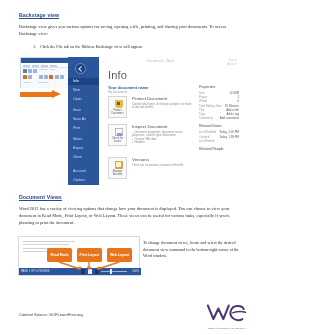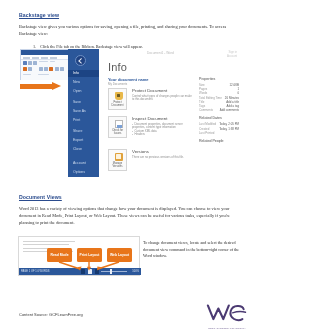--- a/index.html
+++ b/index.html
@@ -34,21 +34,21 @@
   .sec1-p{position:absolute;left:19px;top:23px;width:222px;}
   .sec1-li{
     position:absolute;left:33px;top:44px;width:200px;
     font-family:"Liberation Serif", serif;
     font-size:4.2px;color:#2b2b2b;line-height:6px;
   }
   .li-num{display:inline-block;width:7px;color:#2b2b2b;}
 
   
   .shot{
-    position:absolute;left:20px;top:49px;
+    position:absolute;left:20px;top:57px;
     width:220px;height:128px;
     background:#ffffff;
     overflow:hidden;
   }
   
   .ribbon-frag{
     position:absolute;left:0px;top:0px;width:57px;height:31px;
     background:#fbfbfb;border:1px solid #c8d4e8;box-sizing:border-box;
   }
   .ribbon-frag .rb-top{

